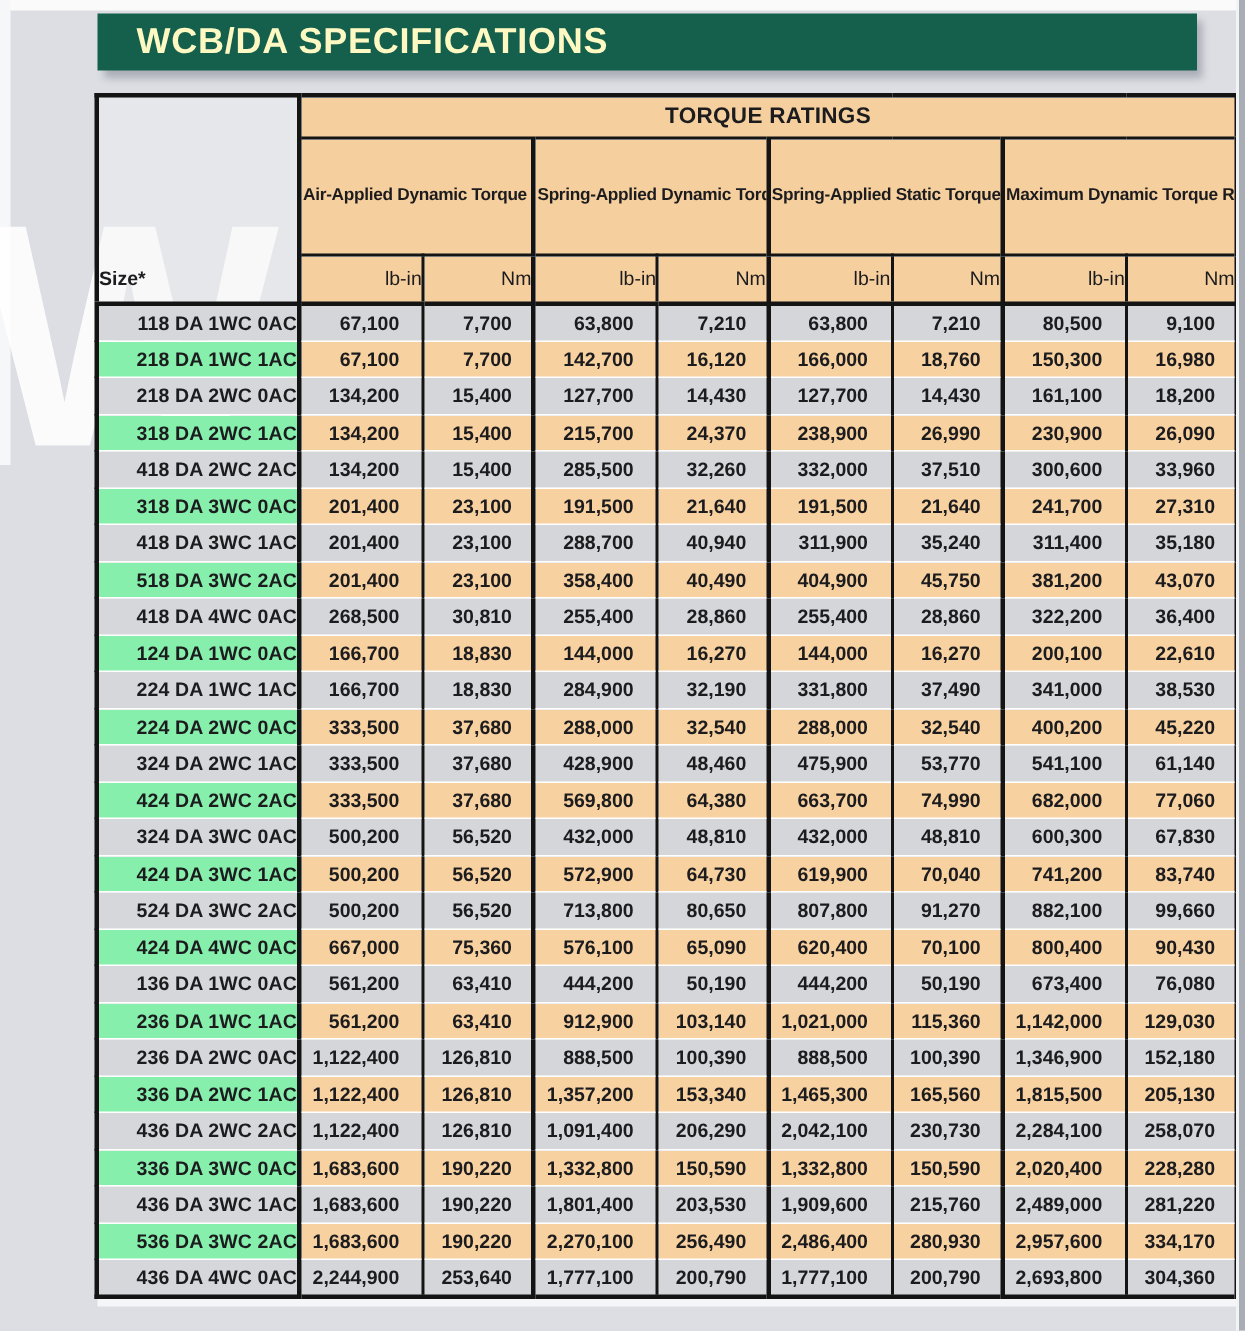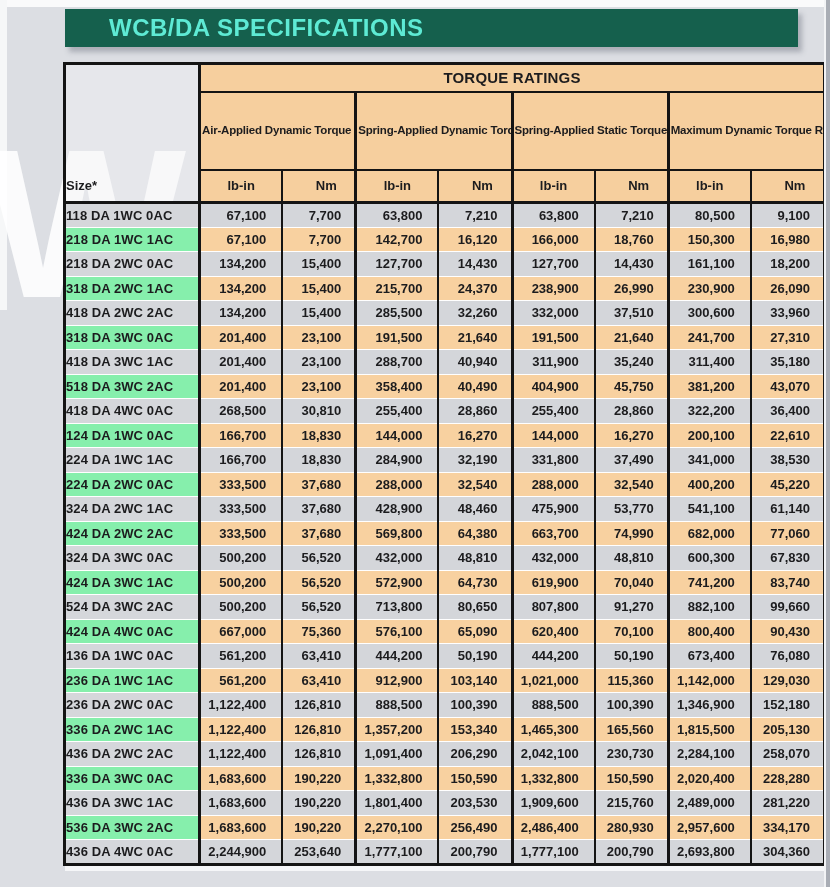--- a/index.html
+++ b/index.html
@@ -35,22 +35,22 @@
     user-select: none;
   }
   .banner {
     position: absolute; left: 65px; top: 9px; width: 733px; height: 38px;
     background: #15604d;
     box-shadow: 4px 5px 5px rgba(110,116,128,0.45);
     z-index: 3;
     display: flex; align-items: center;
   }
   .banner-title {
-    color: #5eead4; font-weight: bold; font-size: 24px;
-    padding-left: 44px; letter-spacing: 0.5px;
+    color: #fef9c3; font-weight: bold; font-size: 24px;
+    padding-left: 26px; letter-spacing: 0.5px;
   }
   .table-wrap {
     position: absolute; left: 63px; top: 62px; width: 763px;
     z-index: 2;
   }
   .table-wrap::after {
     content: ""; position: absolute; left: 2px; right: 2px; bottom: -5px; height: 5px;
     background: rgba(249,250,251,0.85);
   }
   table.spec {
@@ -86,36 +86,36 @@
     vertical-align: middle;
     white-space: pre-line;
     line-height: 1.3;
     border-right: 3px solid #141414;
     border-bottom: 2px solid #141414;
     padding: 2px 1px;
     letter-spacing: -0.2px;
   }
   th.unit-head {
     background: #f6cf9e; height: 33px;
-    font-size: 13px; font-weight: bold; text-align: center;
+    font-size: 13px; font-weight: normal; text-align: right;
     vertical-align: middle;
     border-bottom: 3px solid #141414;
   }
   th.unit-lbin { border-right: 2px solid #141414; }
   th.unit-nm   { border-right: 3px solid #141414; padding-left: 15px; }
   
   tbody td {
     height: 24.5px;
     font-size: 13px; font-weight: bold;
     vertical-align: middle;
     border-bottom: 1px solid #ffffff;
   }
   tbody tr:last-child td { border-bottom: none; }
   td.size-cell {
-    text-align: left;
+    text-align: right;
     border-right: 3px solid #141414;
     letter-spacing: 0.1px;
   }
   td.val-cell { text-align: right; }
   td.lbin { border-right: 2px solid #141414; padding-right: 15px; }
   td.nm   { border-right: 3px solid #141414; padding-right: 13px; }
   tr.row-gray  td.val-cell  { background: #d4d6da; }
   tr.row-peach td.val-cell  { background: #f8d1a0; }
   tr.row-gray  td.size-cell { background: #d5d7db; }
   tr.row-peach td.size-cell { background: #86efac; }

